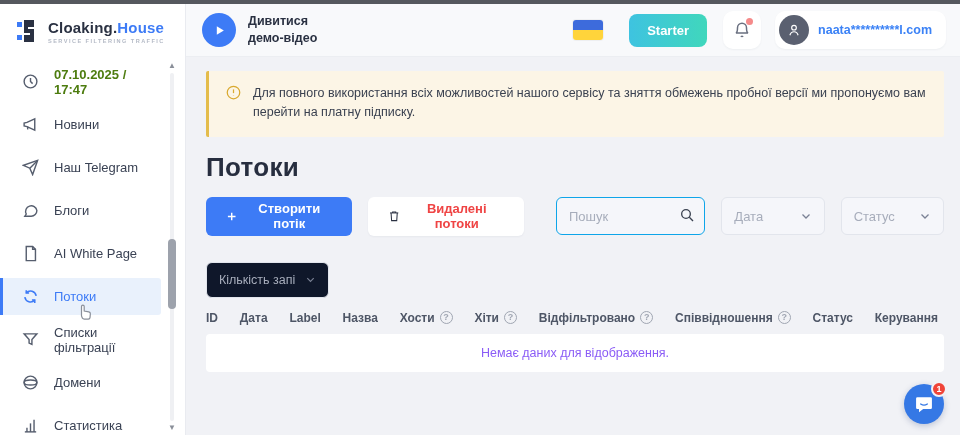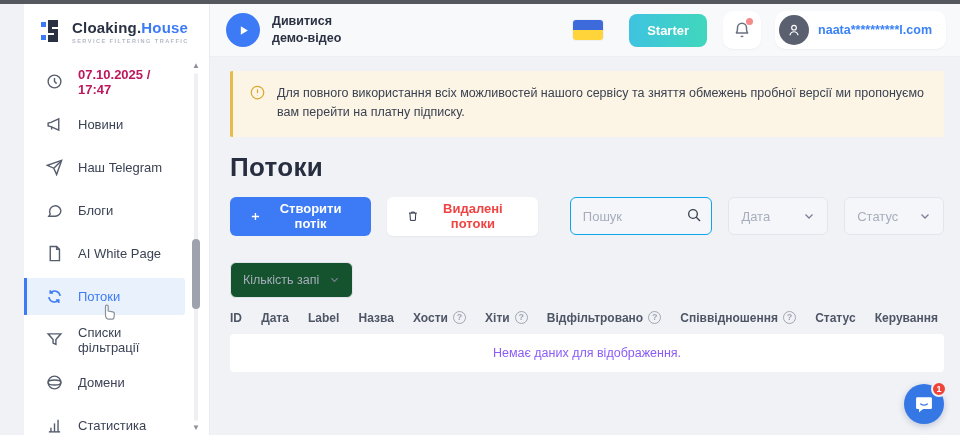--- a/index.html
+++ b/index.html
@@ -1,36 +1,36 @@
 <!DOCTYPE html>
 <html><head>
 <meta charset="utf-8">
 <style>
   * { margin:0; padding:0; box-sizing:border-box; }
   html,body { width:960px; height:435px; overflow:hidden; }
   body { font-family:"Liberation Sans","DejaVu Sans",sans-serif; background:#F1F2F6; color:#2A3142; }
 
   .window-edge { height:4px; background:#55585E; width:100%; }
-  .app { display:flex; height:431px;padding-left:24px; }
+  .app { display:flex; height:431px; }
 
   
   .sidebar { position:relative; width:186px; min-width:186px; background:#FFFFFF; border-right:1px solid #E9EBF0; }
   .logo-row { display:flex; align-items:center; gap:8px; padding:13px 8px 12px 16px; height:53px; }
   .logo-mark { width:24px; height:24px; flex:none; }
   .logo-text .logo-name { font-size:15px; font-weight:bold; color:#2A3142; letter-spacing:.2px; }
   .logo-text .accent { color:#3D7BF6; }
   .logo-text .logo-tagline { font-size:5.6px; color:#B4BAC6; letter-spacing:1.45px; margin-top:2px; font-weight:bold; }
 
   .nav { margin-top:6px; }
   .nav-item { position:relative; display:flex; align-items:center; gap:15px; height:37px; padding-left:21px; margin-right:24px; font-size:13px; color:#3A4254; cursor:pointer; }
   .nav-item + .nav-item { margin-top:6px; }
   .nav-item .nicon { width:18px; height:18px; flex:none; color:#565E6E; display:flex; align-items:center; justify-content:center; }
   .nav-item.active { background:#E9F1FC; color:#3D7BF6; border-left:3px solid #3D7BF6; padding-left:18px; border-radius:0 3px 3px 0; }
   .nav-item.active .nicon { color:#3D7BF6; }
-  .nav-item.datetime { color:#be185d; font-weight:bold; font-size:13px; }
+  .nav-item.datetime { color:#4d7c0f; font-weight:bold; font-size:13px; }
 
   .sb-scrollbar { position:absolute; top:57px; bottom:2px; right:8px; width:10px; }
   .sb-track { position:absolute; top:12px; bottom:12px; left:3px; width:4px; background:#EFF0F3; border-radius:2px; }
   .sb-thumb { position:absolute; top:178px; left:1px; width:8px; height:70px; background:#9DA2AC; border-radius:4px; }
   .sb-arrow { position:absolute; left:0; width:10px; font-size:8px; color:#8A8F99; text-align:center; line-height:10px; }
   .sb-arrow.up { top:0; } .sb-arrow.down { bottom:0; }
 
   .hand-cursor { position:absolute; left:72px; top:24px; width:20px; height:22px; z-index:5; }
 
   
@@ -63,21 +63,21 @@
   .btn-primary { background:#3D7BF6; color:#fff; }
   .btn-white { background:#fff; color:#ef4444; box-shadow:0 1px 2px rgba(40,50,70,.05); }
   .controls-spacer { flex:1; }
   .search-box { position:relative; width:168px; height:38px; }
   .search-box input { width:100%; height:100%; border:1px solid #0ea5e9; border-radius:6px; background:#F5F6FA; padding:0 34px 0 12px; font-size:13px; color:#3A4150; font-family:inherit; outline:none; }
   .search-box input::placeholder { color:#A7ADBB; }
   .search-icon { position:absolute; right:10px; top:10px; }
   .select-box { display:flex; align-items:center; justify-content:space-between; width:113px; height:38px; border:1px solid #E2E5EC; border-radius:6px; background:#F5F6FA; padding:0 12px; font-size:13px; color:#A7ADBB; cursor:pointer; }
 
   .perpage-row { margin-top:26px; }
-  .perpage { display:inline-flex; align-items:center; gap:10px; height:36px; border:1px solid #E2E5EC; border-radius:6px; background:#14532d; padding:0 12px; font-size:12.5px; color:#A7ADBB; cursor:pointer; }
+  .perpage { display:inline-flex; align-items:center; gap:10px; height:36px; border:1px solid #E2E5EC; border-radius:6px; background:#0f172a; padding:0 12px; font-size:12.5px; color:#A7ADBB; cursor:pointer; }
 
   .thead { display:flex; justify-content:space-between; align-items:flex-end; margin-top:13px; padding:0 6px 0 0; font-size:12px; color:#4E5666;font-weight:bold; }
   .th { display:flex; align-items:center; gap:5px; white-space:nowrap; }
   .help { width:13px; height:13px; border:1px solid #A0A6B2; border-radius:50%; color:#A0A6B2; font-size:9px; line-height:11px; text-align:center; display:inline-block; }
   .empty-card { margin-top:9px; background:#fff; border-radius:4px; height:38px; display:flex; align-items:center; justify-content:center; font-size:12.5px; color:#8b5cf6; }
 
   .chat-fab { position:fixed; right:16px; bottom:11px; width:40px; height:40px; border-radius:50%; background:#3578E5; display:flex; align-items:center; justify-content:center; cursor:pointer; box-shadow:0 2px 6px rgba(30,60,120,.25); }
   .chat-badge { position:absolute; top:-3px; right:-3px; min-width:16px; height:16px; border-radius:8px; background:#F04438; border:2px solid #F1F2F6; color:#fff; font-size:9px; font-weight:bold; display:flex; align-items:center; justify-content:center; }
 </style>
 </head>

